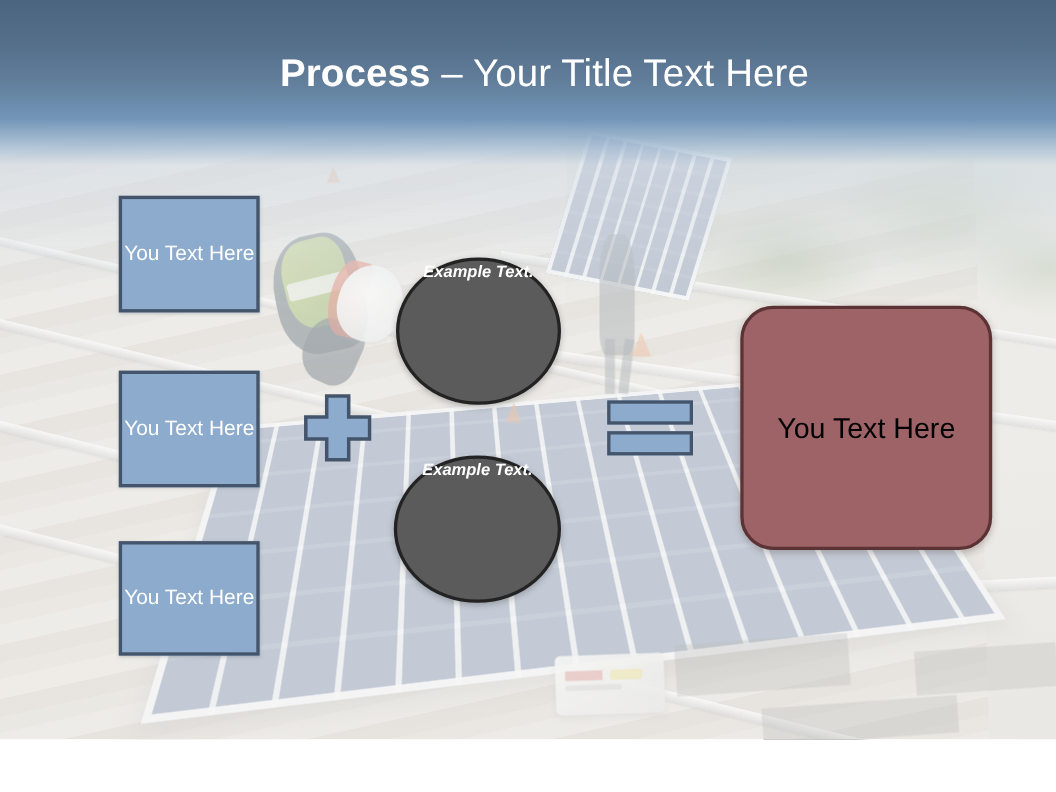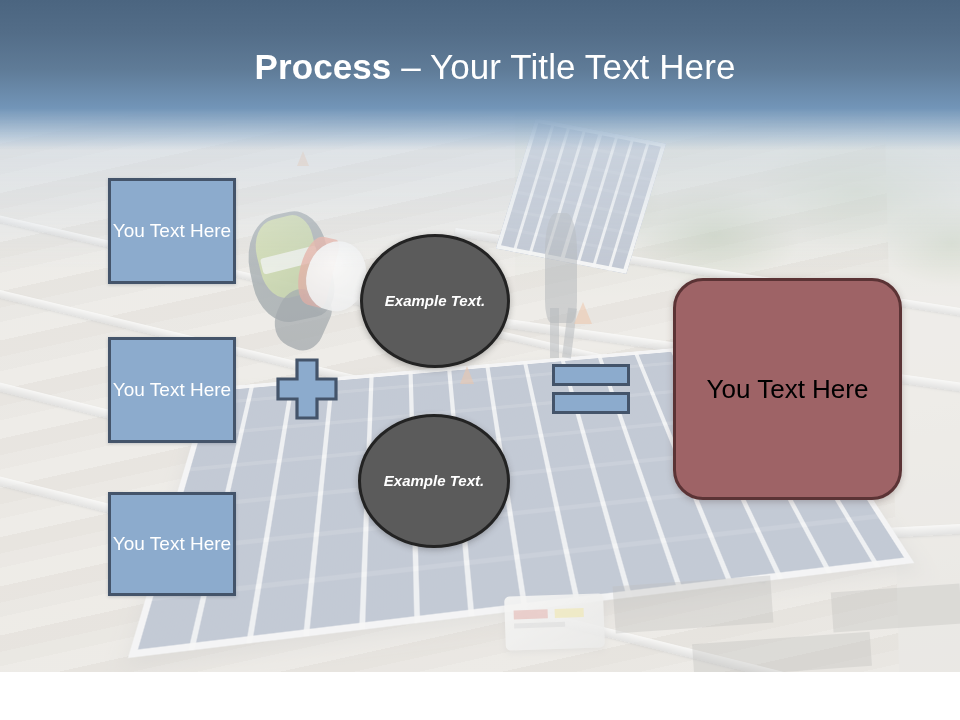--- a/index.html
+++ b/index.html
@@ -286,21 +286,20 @@
   .plus-sign svg { display: block; }
 
   
   .circle-node {
     position: absolute;
     border-radius: 50%;
     background: #5b5b5b;
     border: 3px solid #232323;
     box-sizing: border-box;
     display: flex;
-    align-items: center;
     justify-content: center;
     color: #ffffff;
     font-size: 15px;
     font-weight: bold;
     font-style: italic;
     line-height: 1.45;
     text-align: center;
     box-shadow: 0 2px 6px rgba(40,40,40,0.30);
   }
   .circle-node.c-top { left: 360px; top: 234px; width: 150px; height: 134px; }

